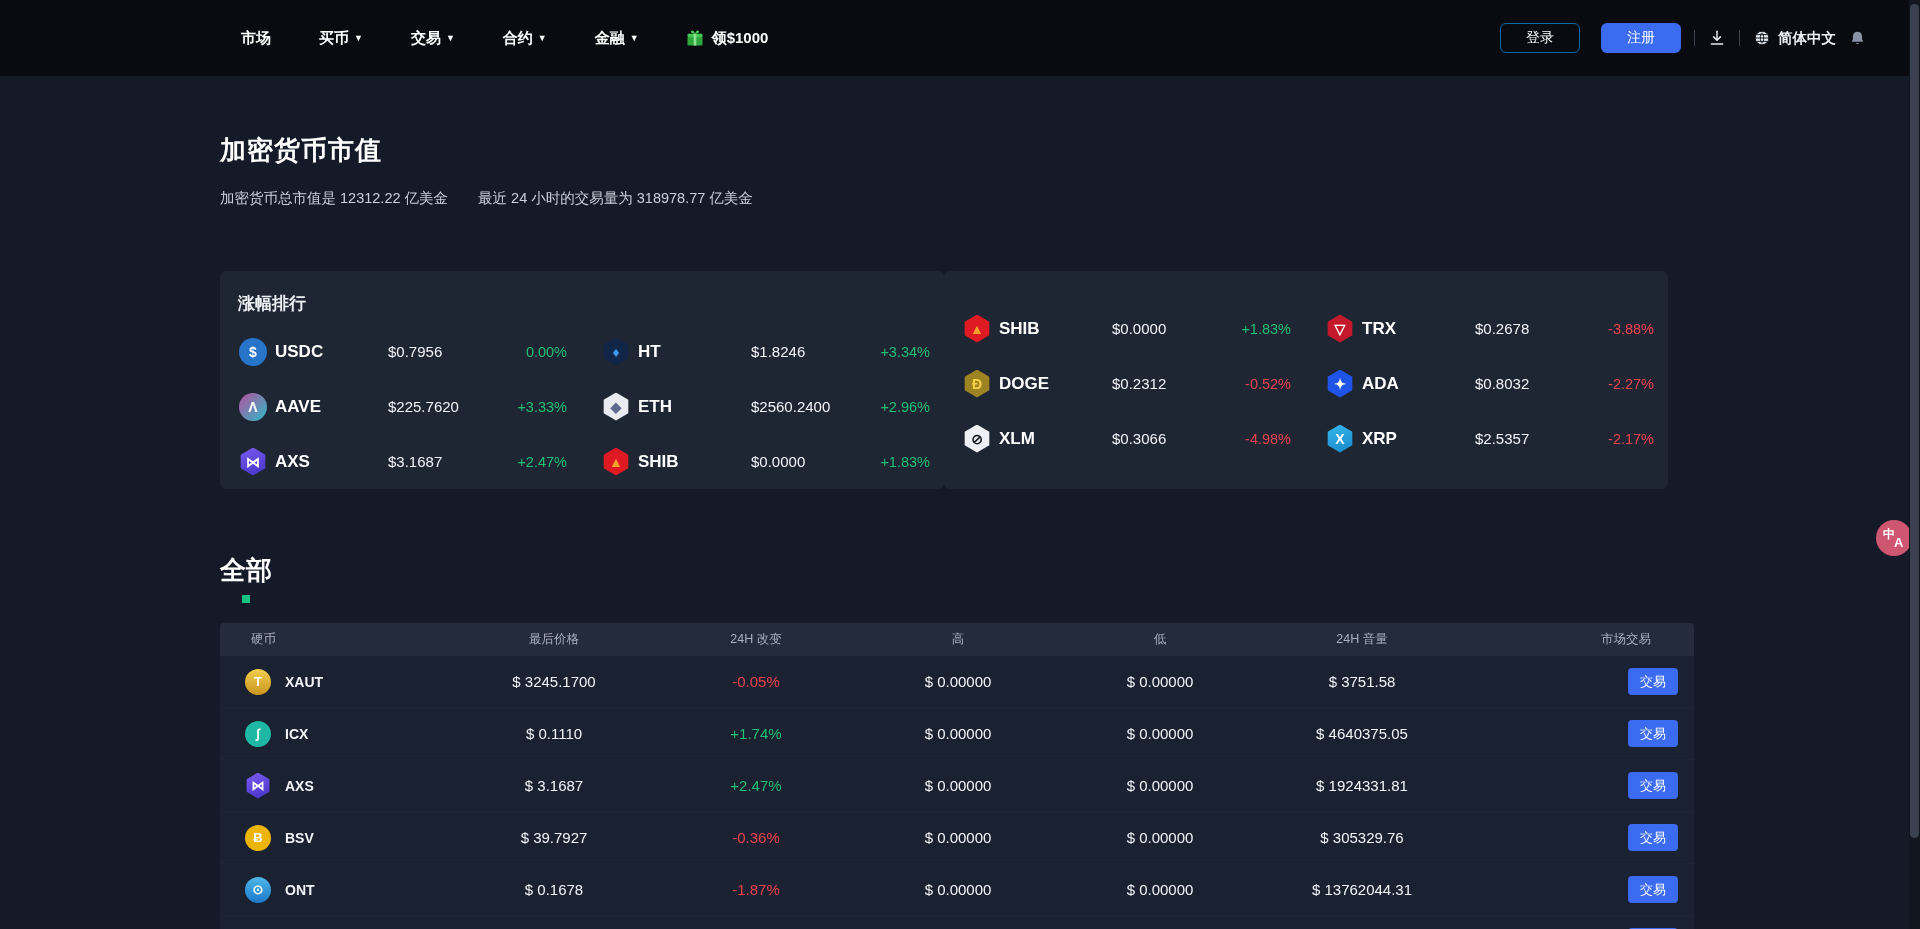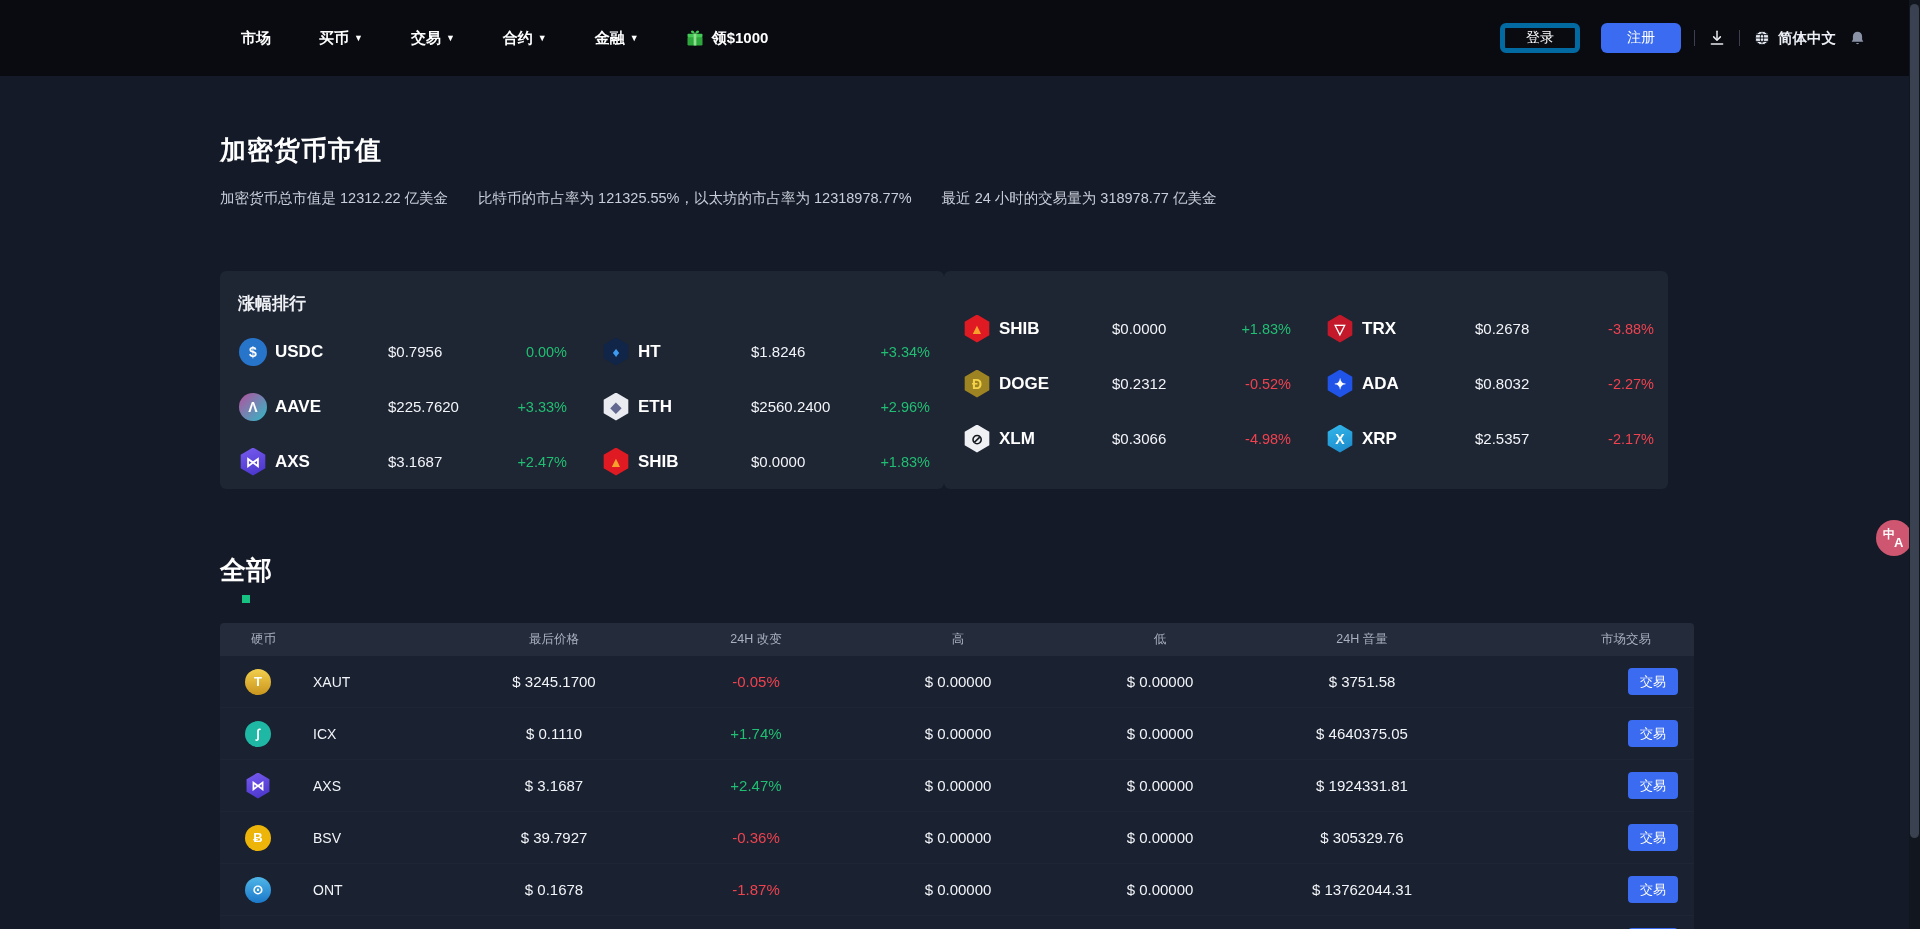--- a/index.html
+++ b/index.html
@@ -10,21 +10,21 @@
   .navbar { height:76px; background:#090b10; display:flex; align-items:center;
     padding-left:241px; padding-right:54px; position:relative; z-index:5; }
   .nav-items { display:flex; align-items:center; gap:48px; }
   .nav-item { display:flex; align-items:center; gap:5px; color:#fff; font-size:15px;
     font-weight:bold; cursor:pointer; white-space:nowrap; }
   .caret { font-size:9px; color:#fff; }
   .promo { display:flex; align-items:center; gap:7px; margin-left:46px; cursor:pointer;
     font-size:15px; font-weight:bold; }
   .nav-right { margin-left:auto; display:flex; align-items:center; gap:13px; }
   .btn-login { width:80px; height:30px; background:transparent; color:#fff;
-    border:5px solid #0369a1; border-radius:6px; font-size:14px; cursor:pointer; }
+    border:1px solid #0369a1; border-radius:6px; font-size:14px; cursor:pointer; }
   .btn-register { width:80px; height:30px; background:#3a6bf0; color:#fff; border:none;
     border-radius:6px; font-size:14px; cursor:pointer; margin-left:8px; }
   .vdiv { width:1px; height:16px; background:#3a404d; }
   .lang { display:flex; align-items:center; gap:7px; font-size:14.5px; font-weight:bold;
     color:#eceff5; cursor:pointer; }
   .icon-btn { display:flex; align-items:center; justify-content:center; cursor:pointer; }
 
   
   .main { width:1474px; margin-left:220px; }
   .page-title { margin-top:57px; font-size:26px; font-weight:bold; letter-spacing:1px; }
@@ -55,21 +55,21 @@
   .mtable { margin-top:20px; background:#1a2130; border-radius:4px 4px 0 0; }
   .thead { height:33px; background:#242b3a; display:grid;
     grid-template-columns:233px repeat(5,202px) 1fr; align-items:center;
     font-size:12.5px; color:#a9b0bf; border-radius:4px 4px 0 0; }
   .thead .th { text-align:center; }
   .thead .th:first-child { text-align:left; padding-left:31px; }
   .thead .th:last-child { text-align:right; padding-right:43px; }
   .trow { height:52px; display:grid; grid-template-columns:233px repeat(5,202px) 1fr;
     align-items:center; border-bottom:1px solid rgba(255,255,255,0.02); }
   .coin-cell { display:flex; align-items:center; gap:14px; padding-left:25px; }
-  .tsym { font-size:14px; font-weight:normal; color:#f2f4f8;margin-left:28px; }
+  .tsym { font-size:14px; font-weight:bold; color:#f2f4f8; }
   .tnum { text-align:center; font-size:15px; color:#f2f4f8; }
   .btn-cell { text-align:right; padding-right:16px; }
   .trade-btn { width:50px; height:27px; background:#3a6bf0; color:#fff; border:none;
     border-radius:4px; font-size:13px; cursor:pointer; }
 
   
   .scrollbar { position:fixed; top:0; right:0; width:11px; height:929px;
     background:#12161f; z-index:20; }
   .scroll-thumb { position:absolute; top:4px; left:1px; width:9px; height:834px;
     background:#3a4150; border-radius:5px; }
@@ -145,21 +145,20 @@
       </svg>
     </div>
   </div>
 </div>
 
 <div class="main">
 
   <h1 class="page-title">加密货币市值</h1>
   <div class="stats-line">
     <span>加密货币总市值是 12312.22 亿美金</span>
-    <span>比特币的市占率为 121325.55%，以太坊的市占率为 12318978.77%</span>
     <span>最近 24 小时的交易量为 318978.77 亿美金</span>
   </div>
 
   <div class="cards-row">
 
     <div class="mcard">
       <div class="mcard-title">涨幅排行</div>
       <div class="mcard-body">
         <div class="centry">
           <span class="cicon" style="background: rgb(39, 117, 202); color: rgb(255, 255, 255);">$</span>

